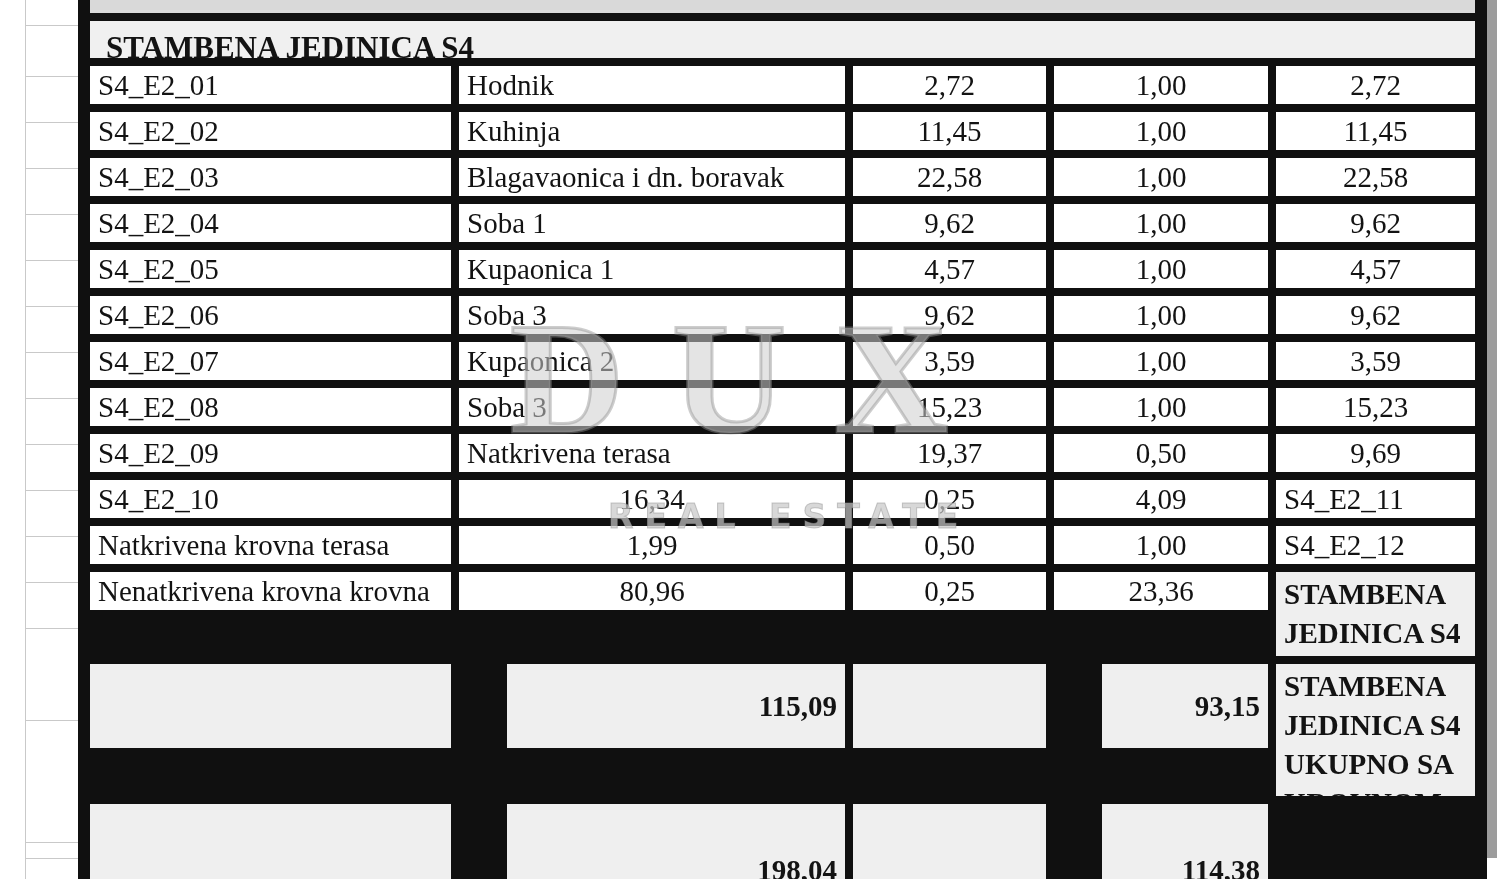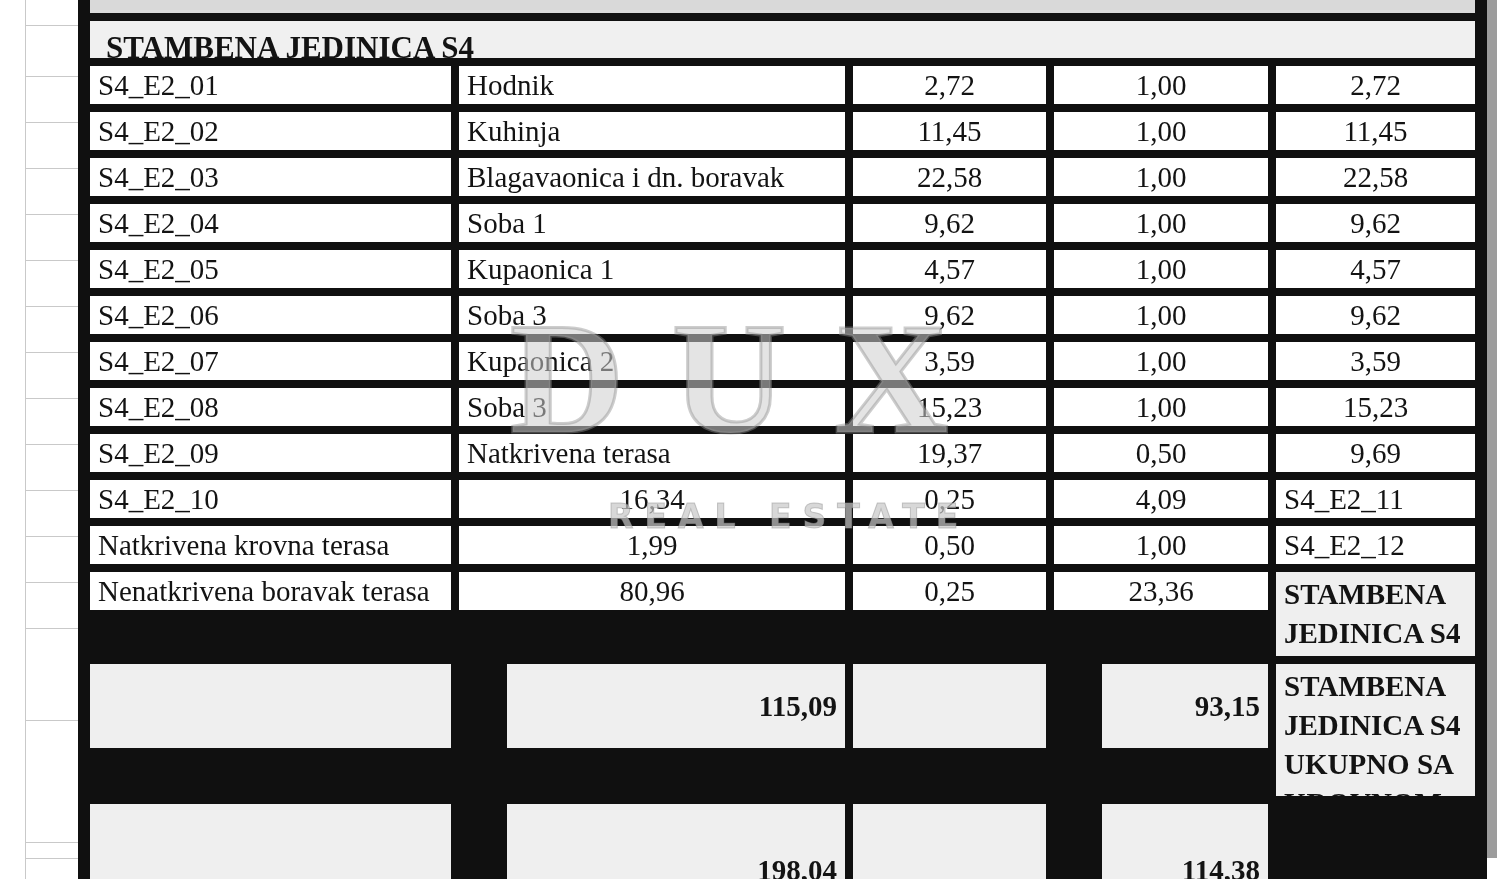--- a/index.html
+++ b/index.html
@@ -142,21 +142,21 @@
     <div class="c num">0,25</div>
     <div class="c num">4,09</div>
 
     <div class="c">S4_E2_11</div>
     <div class="c">Natkrivena krovna terasa</div>
     <div class="c num">1,99</div>
     <div class="c num">0,50</div>
     <div class="c num">1,00</div>
 
     <div class="c">S4_E2_12</div>
-    <div class="c">Nenatkrivena boravak terasa</div>
+    <div class="c">Nenatkrivena krovna krovna</div>
     <div class="c num">80,96</div>
     <div class="c num">0,25</div>
     <div class="c num">23,36</div>
 
     <div class="sum h84">STAMBENA JEDINICA S4 KROVNOM</div>
     <div class="sum h84"></div>
     <div class="sum h84 num">115,09</div>
     <div class="sum h84"></div>
     <div class="sum h84 num">93,15</div>
 

